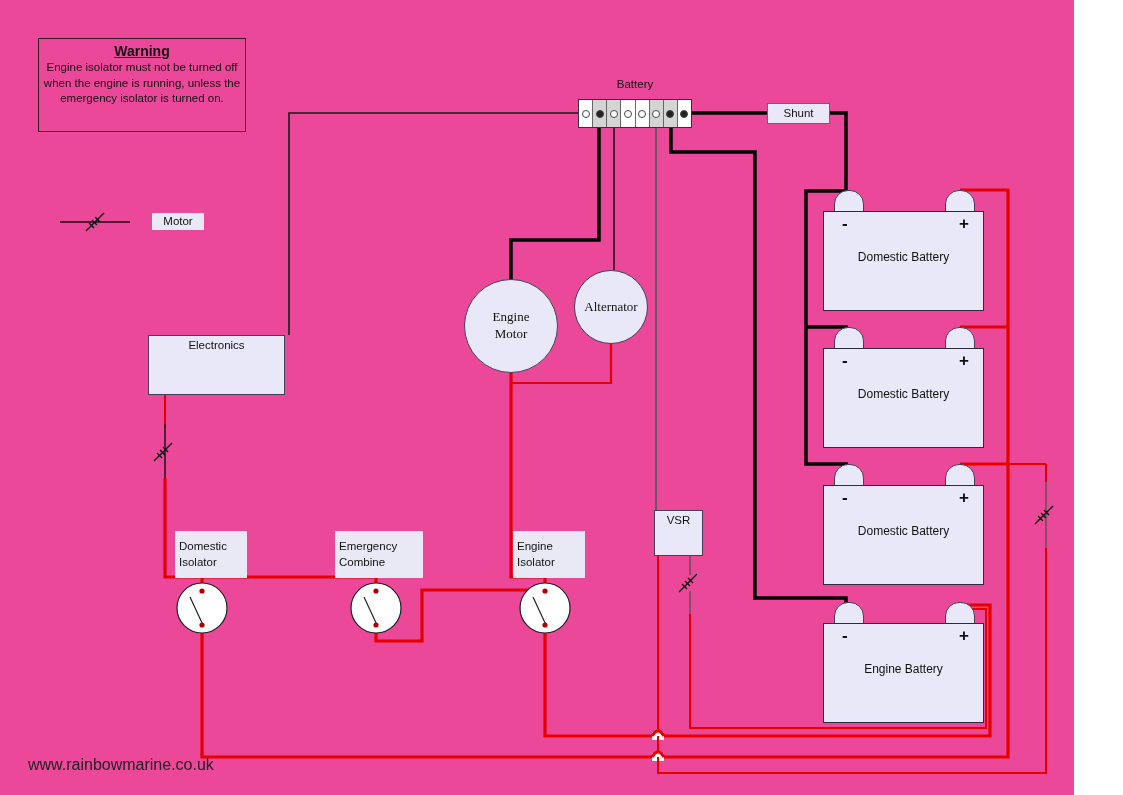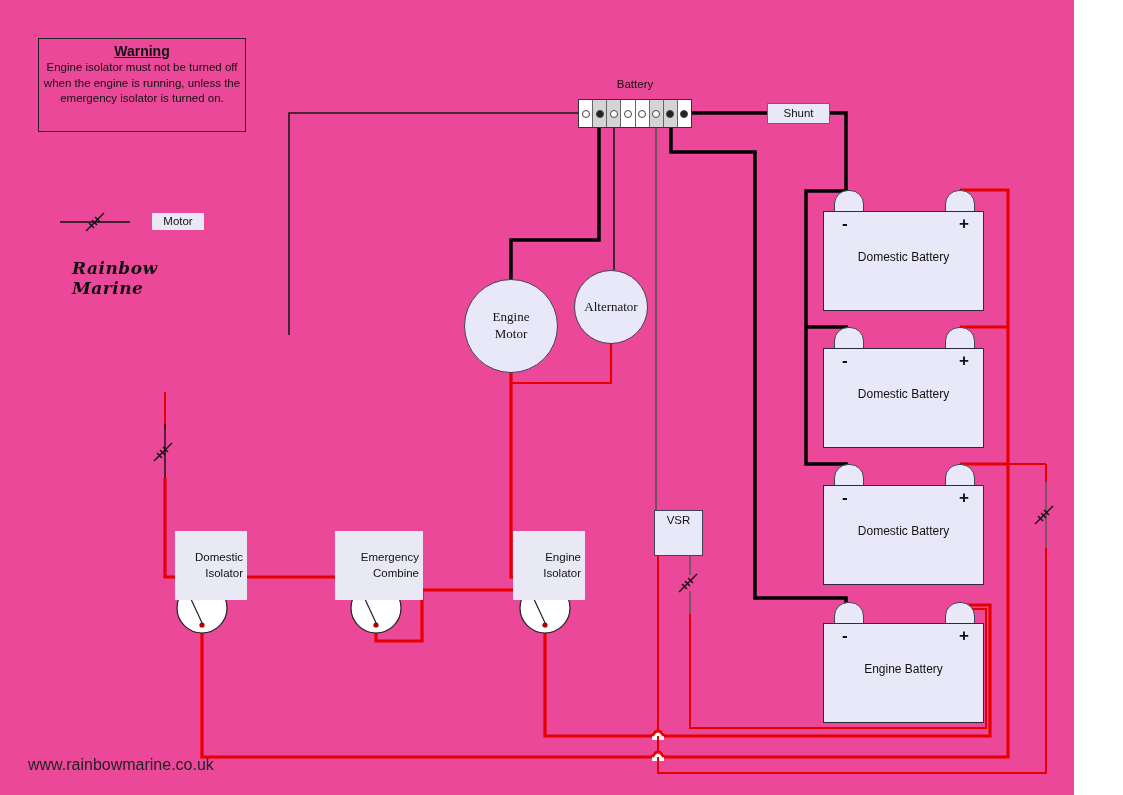--- a/index.html
+++ b/index.html
@@ -53,22 +53,22 @@
   .circle-comp{
     background:#e8e8f8;border:1px solid #41415a;border-radius:50%;
     display:flex;flex-direction:column;align-items:center;justify-content:center;
     font-family:"Liberation Serif",serif;font-size:13px;text-align:center;line-height:1.3;
   }
   .starter{left:464px;top:279px;width:92px;height:92px;}
   .alternator{left:574px;top:270px;width:72px;height:72px;}
 
   
   .sw-label{
-    background:#e9e9f6;text-align:right;font-size:11.5px;line-height:1.35;
-    padding:19px 4px;
+    background:#e9e9f6;text-align:left;font-size:11.5px;line-height:1.35;
+    padding:8px 4px;
   }
   .sw-label-1{left:175px;top:531px;width:64px;}
   .sw-label-2{left:335px;top:531px;width:80px;}
   .sw-label-3{left:513px;top:531px;width:64px;}
 
   
   .battery{position:absolute;width:161px;height:121px;}
   .battery .bump{
     position:absolute;top:0;width:28px;height:30px;background:#e8e8f8;
     border:1px solid #41415a;border-radius:14px 14px 0 0;
@@ -158,21 +158,20 @@
   </svg>
 
   <div class="abs warning-box">
     <div class="warning-title">Warning</div>
     <div class="warning-body">Engine isolator must not be turned off when the engine is running, unless the emergency isolator is turned on.</div>
   </div>
 
 
   <div class="abs legend-label">Motor</div>
 
-  <div class="abs brand">Rainbow Marine</div>
 
   <div class="abs busbar-label">Battery</div>
   <div class="abs busbar">
     <div class="cell">
         <span class="term"></span>
       </div>
     <div class="cell shaded">
         <span class="term dark"></span>
       </div>
     <div class="cell shaded">
@@ -190,20 +189,23 @@
     <div class="cell shaded">
         <span class="term dark"></span>
       </div>
     <div class="cell">
         <span class="term dark"></span>
       </div>
   </div>
 
   <div class="abs comp shunt">Shunt</div>
 
+  <div class="abs comp electronics">
+    <span>Electronics</span>
+  </div>
 
   <div class="abs circle-comp starter">
     <div>Engine</div>
     <div>Motor</div>
   </div>
 
   <div class="abs circle-comp alternator">
     <div>Alternator</div>
   </div>
 

